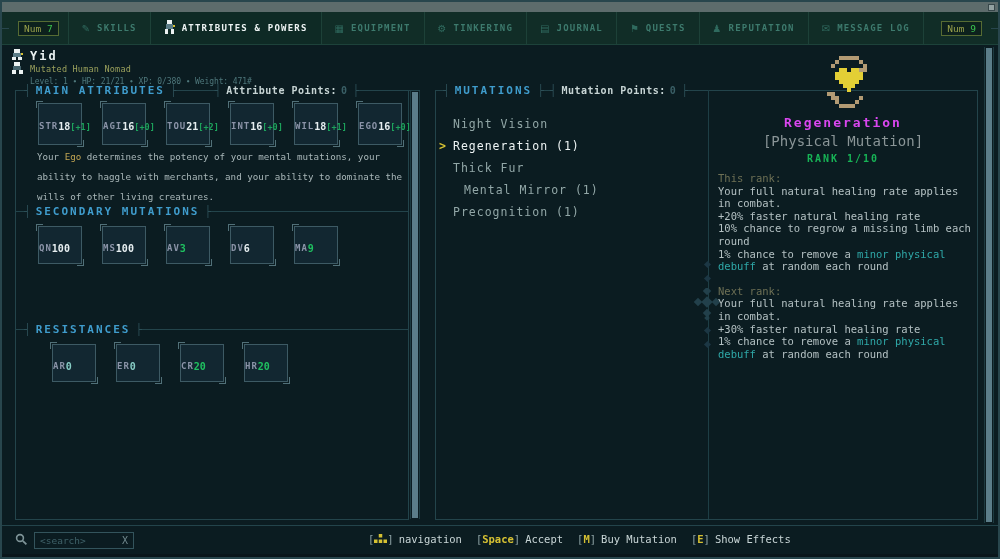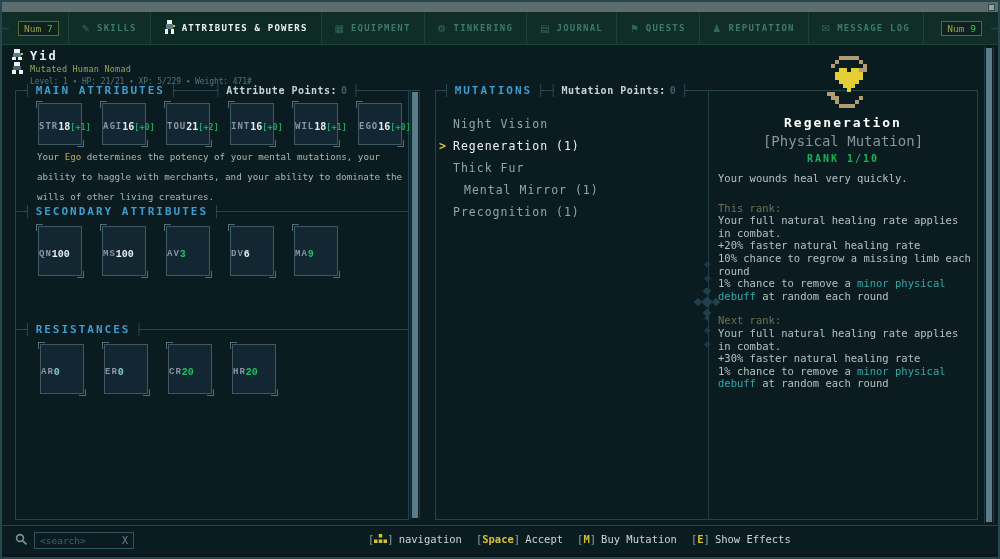--- a/index.html
+++ b/index.html
@@ -54,21 +54,21 @@
   .scroll { position:absolute; border-left:1px solid #1d3a40; border-right:1px solid #1d3a40; }
   .scroll .thumb { position:absolute; left:1px; right:1px; top:1px; bottom:1px; background:#5b7d89; cursor:pointer; }
   #lscroll { left:410px; top:91px; width:10px; height:428px; }
   #rscroll { left:984px; top:47px; width:10px; height:476px; }
 
   
   .box-row { position:absolute; display:flex; gap:20px; }
   .stat-box { width:44px; background:#122731; border:1px solid #3d5a64; position:relative;
               display:flex; flex-direction:row; align-items:center; cursor:pointer; }
   .stat-box.h42 { height:42px; padding-top:4px; }
-  .stat-box.h38 { height:50px; padding-top:6px;font-family:Liberation Mono, monospace; }
+  .stat-box.h38 { height:38px; padding-top:6px; }
   .stat-box::before { content:""; position:absolute; left:-3px; top:-3px; width:6px; height:6px;
               border-left:1px solid #517078; border-top:1px solid #517078; }
   .stat-box::after  { content:""; position:absolute; right:-3px; bottom:-3px; width:6px; height:6px;
               border-right:1px solid #517078; border-bottom:1px solid #517078; }
   .abbr  { font-size:9px; font-weight:bold; letter-spacing:1px; color:#8b94a8; }
   .val   { font-size:10px; font-weight:bold; margin-top:1px; }
   .v-white { color:#e6eef0; }  .v-green { color:#1fc060; }  .v-cyan { color:#86ccc4; }
   .bonus { font-size:8.5px; font-weight:bold; color:#1da35c; margin-top:1px; }
 
   .attr-desc { position:absolute; left:21px; top:57px; width:372px; font-size:9.2px;
@@ -76,21 +76,21 @@
   .attr-desc .ego { color:#c0a452; }
 
   
   .mut-item { position:absolute; left:17px; height:18px; font-size:11.5px; letter-spacing:1px;
               color:#92a7a7; cursor:pointer; white-space:nowrap; }
   .mut-item.selected { color:#eef4f4; }
   .mut-cursor { position:absolute; left:-14px; color:#d6c133; font-weight:bold; }
 
   
   .detail-head { position:absolute; left:708px; top:115px; width:270px; text-align:center; }
-  .d-title { font-size:13px; font-weight:bold; letter-spacing:2px; color:#ffffff; }
+  .d-title { font-size:13px; font-weight:bold; letter-spacing:2px; color:#d946ef; }
   .d-cat   { font-size:14px; color:#8a9597; margin-top:3px; }
   .d-rank  { font-size:10px; font-weight:bold; letter-spacing:2px; color:#17b356; margin-top:4px; }
   .detail-text { position:absolute; left:718px; top:172px; width:254px; font-size:10.5px;
                  line-height:12.6px; color:#b4c1c3; }
   .d-summary { margin-bottom:17px; }
   .rank-head { color:#6e7055; }
   .hl-teal { color:#2fa8a8; }
   .next-block { margin-top:12px; }
 
   
@@ -193,21 +193,21 @@
         <rect x="2" y="8" width="4" height="3" fill="#ecf2f2"></rect>
       <rect x="8" y="8" width="4" height="3" fill="#ecf2f2"></rect>
       <rect x="4" y="13" width="6" height="4" fill="#ecf2f2"></rect>
         <rect x="3" y="17" width="8" height="4" fill="#46656e"></rect>
       <rect x="2" y="21" width="4" height="4" fill="#ecf2f2"></rect>
         <rect x="9" y="21" width="4" height="4" fill="#ecf2f2"></rect>
     </svg>
   </div>
   <div class="char-name">Yid</div>
   <div class="char-sub">Mutated Human Nomad</div>
-  <div class="char-stats">Level: 1 ∙ HP: 21/21 ∙ XP: 5/229 ∙ Weight: 471#</div>
+  <div class="char-stats">Level: 1 ∙ HP: 21/21 ∙ XP: 0/380 ∙ Weight: 471#</div>
 
   <div class="sec-row" style="left:15px; right:580px; top:84px;">
     <span class="hseg" style="width:9px"></span>
     <span class="tick">┤</span>
     <span class="sec-title">MAIN ATTRIBUTES</span>
     <span class="tick">├</span>
     <span class="hseg" style="width:38px"></span>
     <span class="tick">┤</span>
     <span class="pts"><span>Attribute Points:</span><b>0</b></span>
     <span class="tick">├</span>
@@ -247,21 +247,21 @@
         <span class="val v-white">16</span>
         <span class="bonus">[+0]</span>
       </div>
     </div>
 
     <div class="attr-desc"><span>Your </span><span class="ego">Ego</span><span> determines the potency of your mental mutations, your ability to haggle with merchants, and your ability to dominate the wills of other living creatures.</span></div>
 
     <div class="sec-row" style="left:-1px; right:-1px; top:115px;">
       <span class="hseg" style="width:9px"></span>
       <span class="tick">┤</span>
-      <span class="sec-title">SECONDARY ATTRIBUTES</span>
+      <span class="sec-title">SECONDARY MUTATIONS</span>
       <span class="tick">├</span>
       <span class="hseg" style="flex:1"></span>
     </div>
     <div class="box-row" style="left:22px; top:136px;">
       <div class="stat-box h38">
         <span class="abbr">QN</span>
         <span class="val v-white">100</span>
       </div>
       <div class="stat-box h38">
         <span class="abbr">MS</span>
@@ -281,21 +281,21 @@
       </div>
     </div>
 
     <div class="sec-row" style="left:-1px; right:-1px; top:233px;">
       <span class="hseg" style="width:9px"></span>
       <span class="tick">┤</span>
       <span class="sec-title">RESISTANCES</span>
       <span class="tick">├</span>
       <span class="hseg" style="flex:1"></span>
     </div>
-    <div class="box-row" style="left:24px; top:254px;">
+    <div class="box-row" style="left:36px; top:254px;">
       <div class="stat-box h38">
         <span class="abbr">AR</span>
         <span class="val v-cyan">0</span>
       </div>
       <div class="stat-box h38">
         <span class="abbr">ER</span>
         <span class="val v-cyan">0</span>
       </div>
       <div class="stat-box h38">
         <span class="abbr">CR</span>
@@ -365,21 +365,20 @@
     <div class="px px-arc-top"></div>
     <div class="px px-heart"></div>
     <div class="px px-arc-bot"></div>
   </div>
   <div class="detail-head">
     <div class="d-title">Regeneration</div>
     <div class="d-cat">[Physical Mutation]</div>
     <div class="d-rank">RANK 1/10</div>
   </div>
   <div class="detail-text">
-    <p class="d-summary">Your wounds heal very quickly.</p>
     <div>
       <div class="rank-head">This rank:</div>
       <div>Your full natural healing rate applies in combat.</div>
       <div>+20% faster natural healing rate</div>
       <div>10% chance to regrow a missing limb each round</div>
       <div><span>1% chance to remove a </span><span class="hl-teal">minor physical debuff</span><span> at random each round</span></div>
     </div>
     <div class="next-block">
       <div class="rank-head">Next rank:</div>
       <div>Your full natural healing rate applies in combat.</div>

